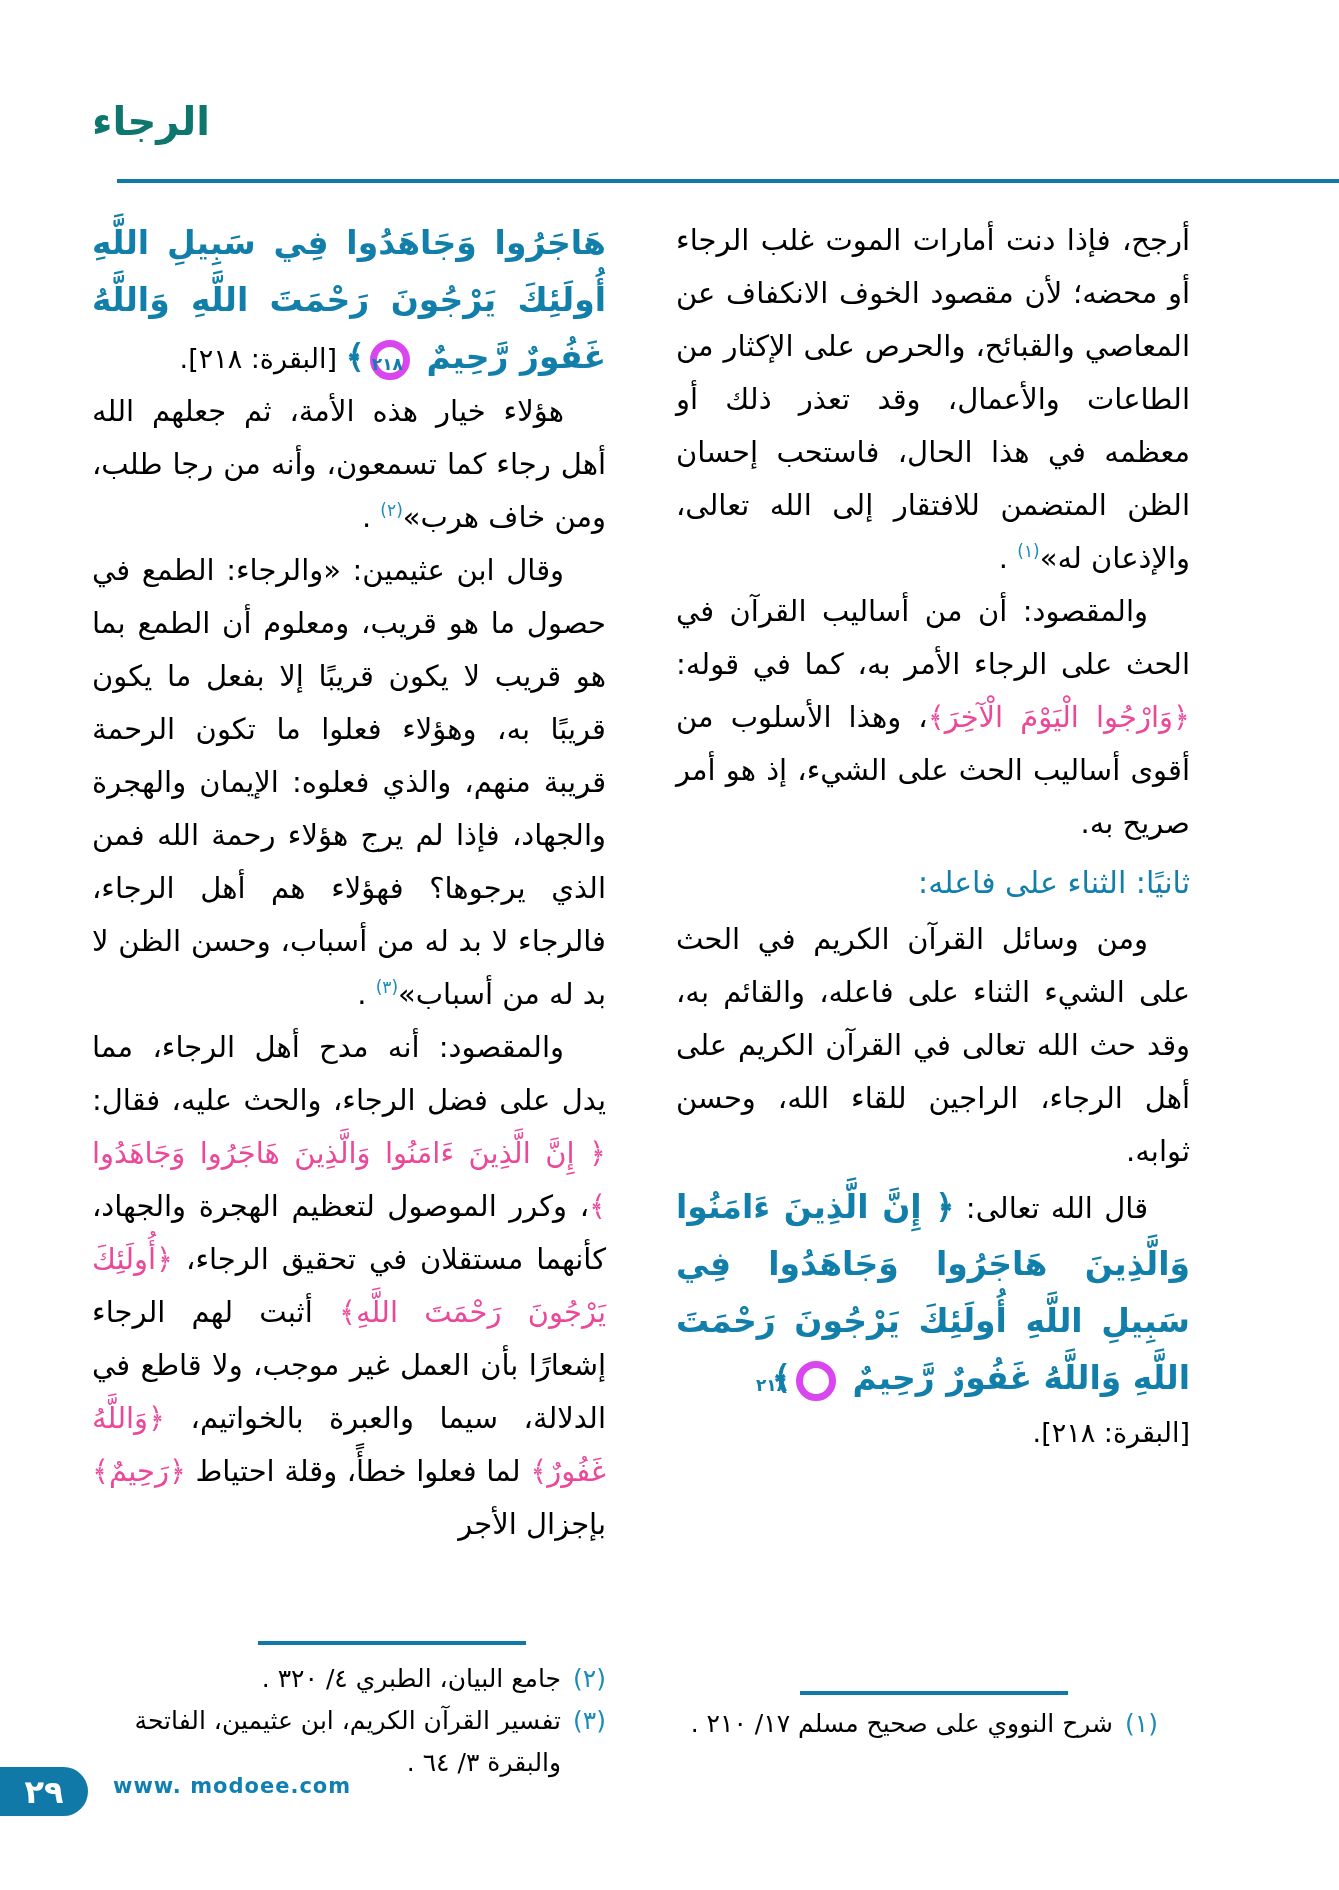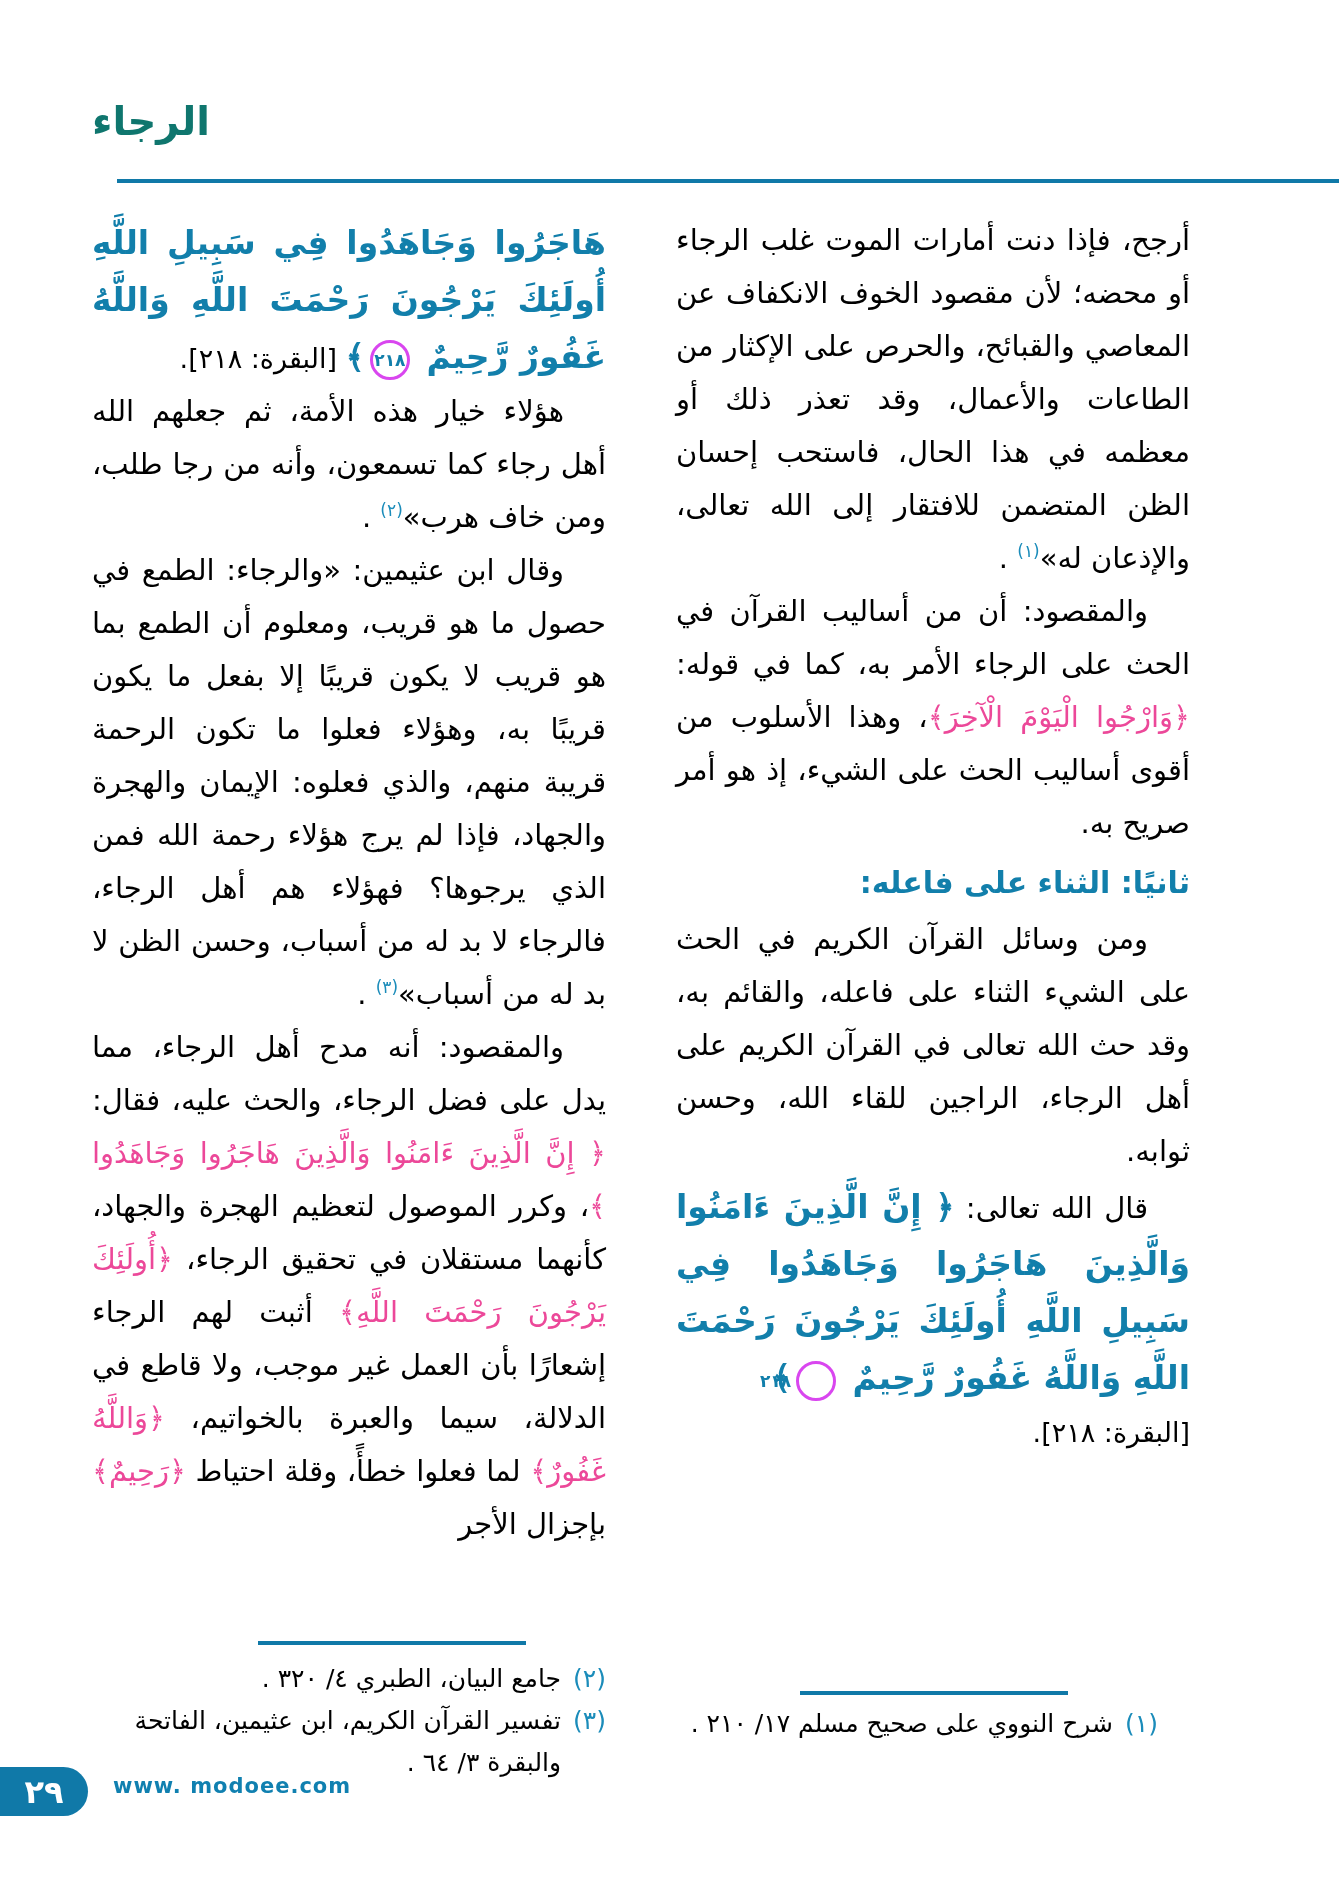--- a/index.html
+++ b/index.html
@@ -20,28 +20,28 @@
     position:absolute;top:214px;width:514px;direction:rtl;text-align:justify;
     font-size:29px;line-height:53px;color:#000;
   }
   .col-right{left:676px;}
   .col-left{left:92px;}
   .col p{margin:0;padding:0;}
   .col p.indent{text-indent:42px;}
   .quran{color:#ec4899;}
   .verse-large{font-size:33px;line-height:57px;font-weight:bold;color:#127fab;}
   .col .heading{
-    color:#127fab;font-weight:bold;font-size:30px;margin:6px 0 4px 0;text-align:right;
+    color:#127fab;font-weight:normal;font-size:30px;margin:6px 0 4px 0;text-align:right;
   }
   .ref-line{text-align:right;font-size:27px;}
   .ref-inline{font-size:27px;color:#000;font-weight:normal;}
   sup.fnref{color:#1b8cba;font-size:17px;line-height:0;vertical-align:super;}
   .ayah{
     display:inline-block;box-sizing:border-box;width:40px;height:40px;
-    border:3px solid #d946ef;border-radius:50%;color:#127fab;
+    border:7px solid #d946ef;border-radius:50%;color:#127fab;
     font-size:17px;line-height:34px;text-align:center;vertical-align:middle;
     margin:0 5px;font-weight:bold;
   }
   
   .fn-sep{position:absolute;height:4px;background:#1079a8;}
   .fn-sep-left{left:258px;top:1641px;width:268px;}
   .fn-sep-right{left:800px;top:1691px;width:268px;}
   .fn-block{
     position:absolute;width:514px;direction:rtl;font-size:25px;line-height:42px;
     text-align:right;color:#000;

